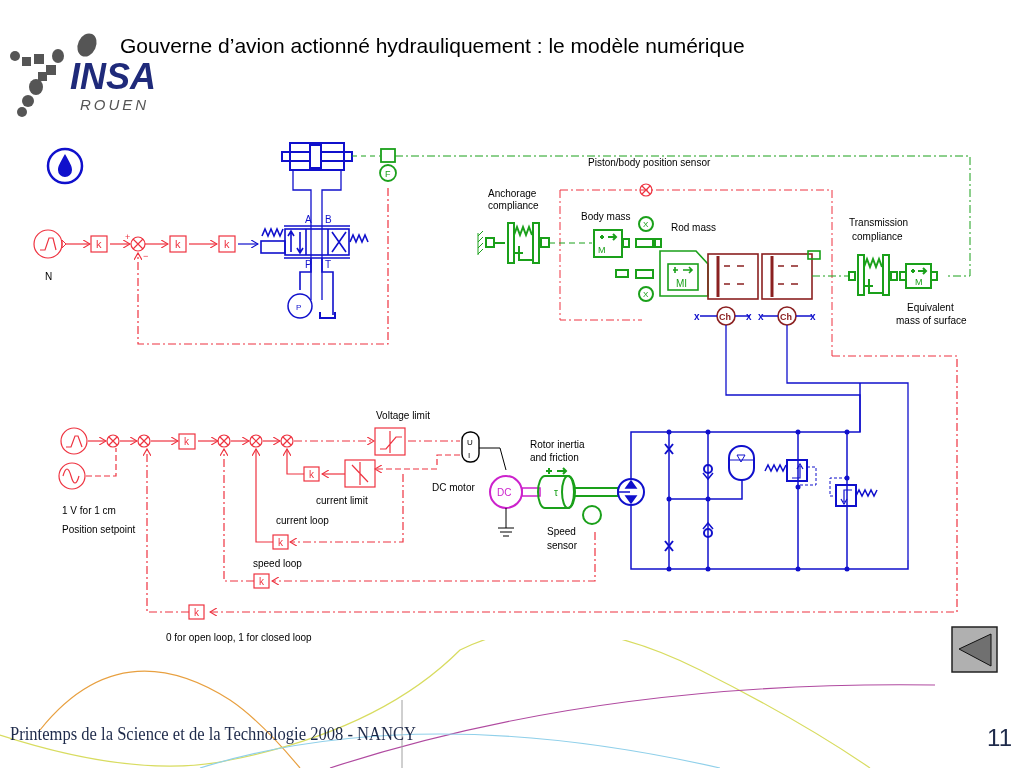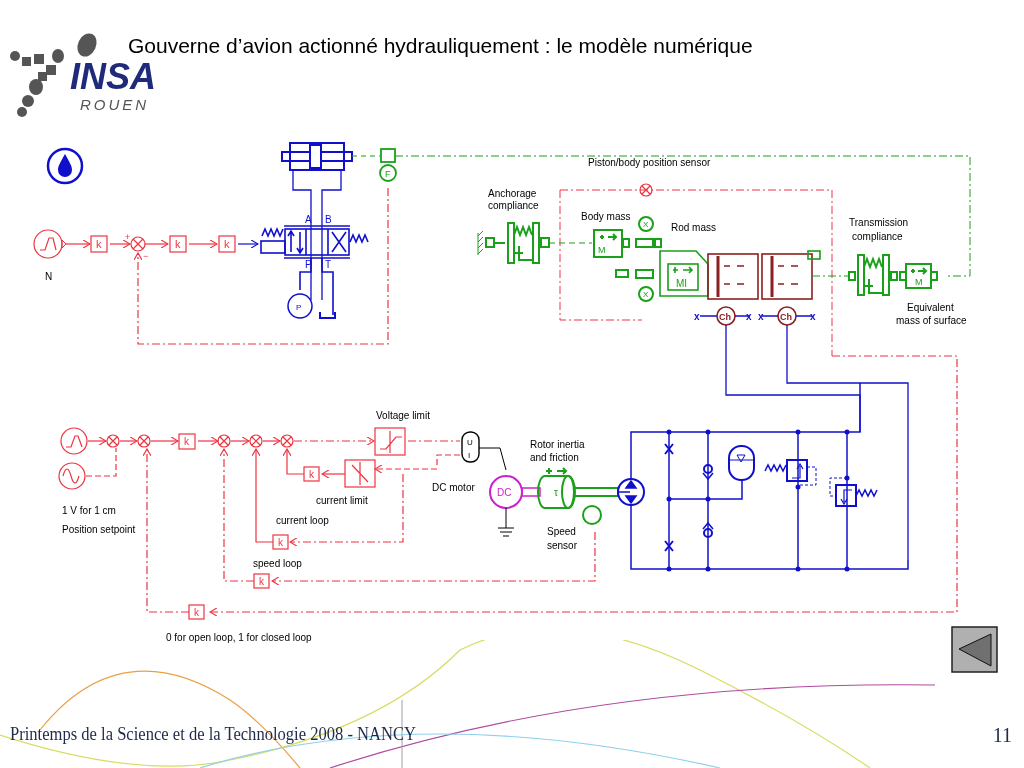--- a/index.html
+++ b/index.html
@@ -1,20 +1,20 @@
 <!DOCTYPE html>
 <html><head>
 <meta charset="utf-8">
 <style>
   html, body { margin:0; padding:0; }
   body { width:1024px; height:768px; position:relative; overflow:hidden; background:#ffffff; font-family:"Liberation Sans", sans-serif; }
   .abs { position:absolute; }
-  #title { left:128px; top:34px; font-size:21px; color:#000; white-space:nowrap; font-family:"Liberation Sans", sans-serif; }
+  #title { left:120px; top:34px; font-size:21px; color:#000; white-space:nowrap; font-family:"Liberation Sans", sans-serif; }
   #footer-text { left:10px; top:724px; font-size:18px; color:#1e2a4a; font-family:"Liberation Serif", serif; white-space:nowrap; transform:scaleX(0.92); transform-origin:left; }
-  #page-num { right:12px; top:724px; font-size:20px; color:#1e2a4a; font-family:Liberation Serif, serif; }
+  #page-num { right:12px; top:724px; font-size:24px; color:#1e2a4a; font-family:Liberation Sans, sans-serif; }
   svg text { font-family:"Liberation Sans", sans-serif; }
   .lbl { font-size:10px; fill:#000; }
   #nav-back { left:951px; top:626px; width:47px; height:47px; cursor:pointer; }
 </style>
 </head>
 <body>
 
 <div class="abs" style="left:6px;top:28px;width:175px;height:90px;">
   <svg width="175" height="90" viewBox="0 0 175 90">
     <g fill="#555555">

